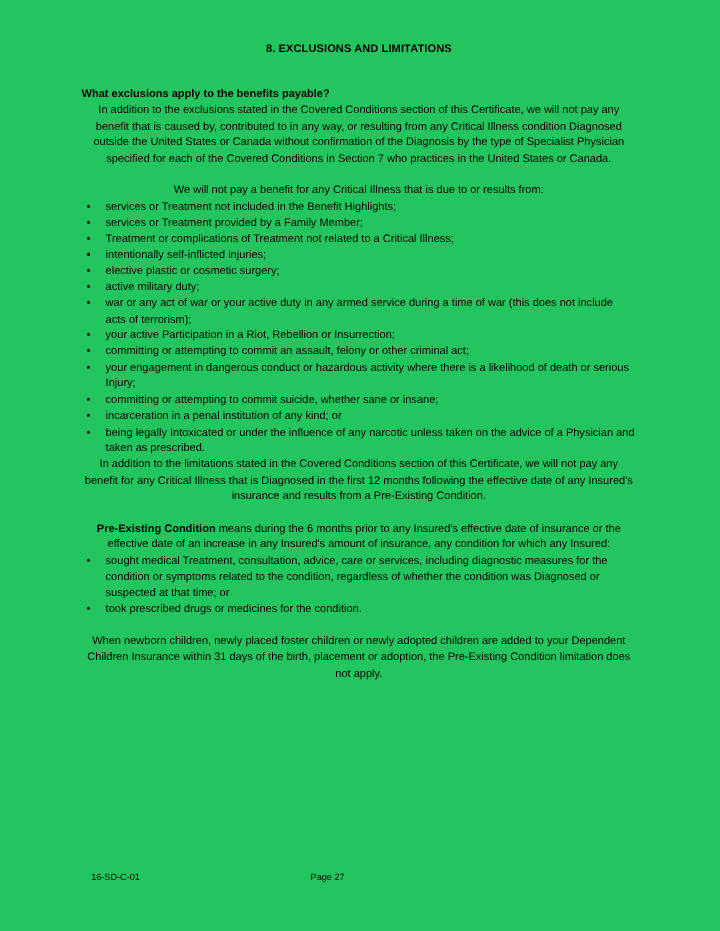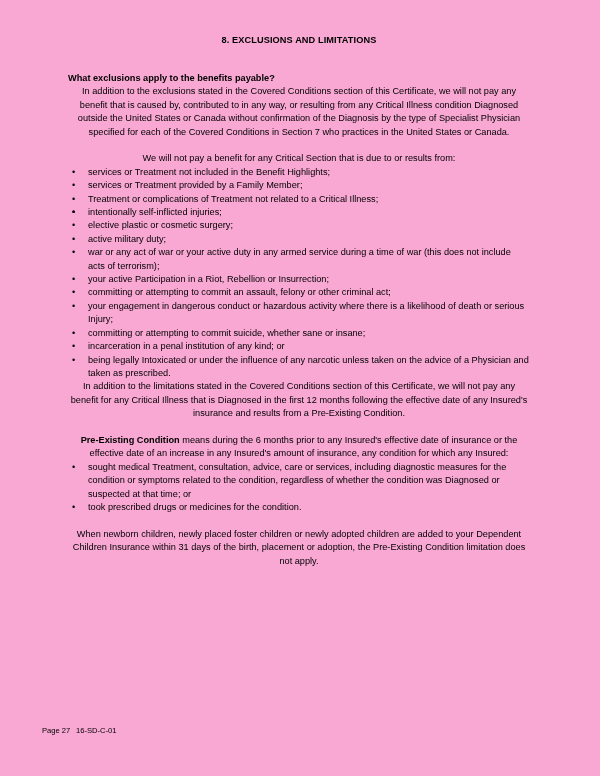--- a/index.html
+++ b/index.html
@@ -13,21 +13,21 @@
     position: relative;
     font-family: "Liberation Sans", sans-serif;
     color: #000000;
     -webkit-font-smoothing: antialiased;
   }
   .page {
     position: absolute;
     left: 0; top: 0;
     width: 600px;
     height: 776px;
-    background: #f9a8d4;
+    background: #22c55e;
     overflow: hidden;
   }
   .content {
     position: absolute;
     left: 68px;
     top: 34px;
     width: 462px;
   }
   .doc-title {
     text-align: center;
@@ -81,37 +81,37 @@
   .footer .code {
     position: absolute;
     left: 0;
     top: 0;
   }
   .footer .pageno {
     position: absolute;
     left: 0;
     top: 0;
     width: 462px;
-    text-align: left;
+    text-align: center;
     margin-left: -34px;
   }
   b.inline { font-weight: bold; }
 </style>
 </head>
 <body>
 
 <div class="page">
   <div class="content">
 
     <div class="doc-title"><span>8. EXCLUSIONS AND LIMITATIONS</span></div>
 
     <div class="heading">What exclusions apply to the benefits payable?</div>
     <p class="para">In addition to the exclusions stated in the Covered Conditions section of this Certificate, we will not pay any benefit that is caused by, contributed to in any way, or resulting from any Critical Illness condition Diagnosed outside the United States or Canada without confirmation of the Diagnosis by the type of Specialist Physician specified for each of the Covered Conditions in Section 7 who practices in the United States or Canada.</p>
 
-    <p class="para gap-top">We will not pay a benefit for any Critical Section that is due to or results from:</p>
+    <p class="para gap-top">We will not pay a benefit for any Critical Illness that is due to or results from:</p>
     <ul class="bullets">
       <li><span class="dot">•</span><span>services or Treatment not included in the Benefit Highlights;</span></li>
       <li><span class="dot">•</span><span>services or Treatment provided by a Family Member;</span></li>
       <li><span class="dot">•</span><span>Treatment or complications of Treatment not related to a Critical Illness;</span></li>
       <li><span class="dot">•</span></li>
       <li><span class="dot">•</span><span>intentionally self-inflicted injuries;</span></li>
       <li><span class="dot">•</span><span>elective plastic or cosmetic surgery;</span></li>
       <li><span class="dot">•</span><span>active military duty;</span></li>
       <li><span class="dot">•</span><span>war or any act of war or your active duty in any armed service during a time of war (this does not include acts of terrorism);</span></li>
       <li><span class="dot">•</span><span>your active Participation in a Riot, Rebellion or Insurrection;</span></li>

